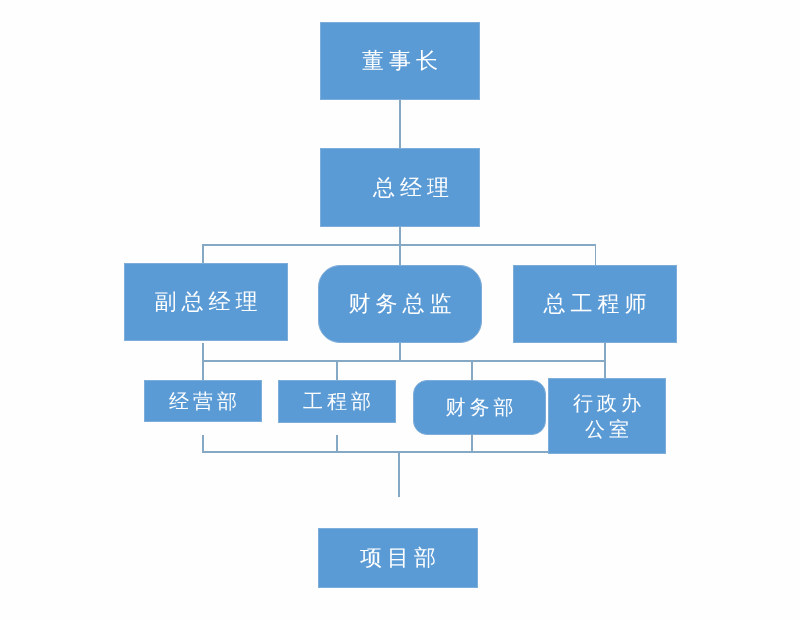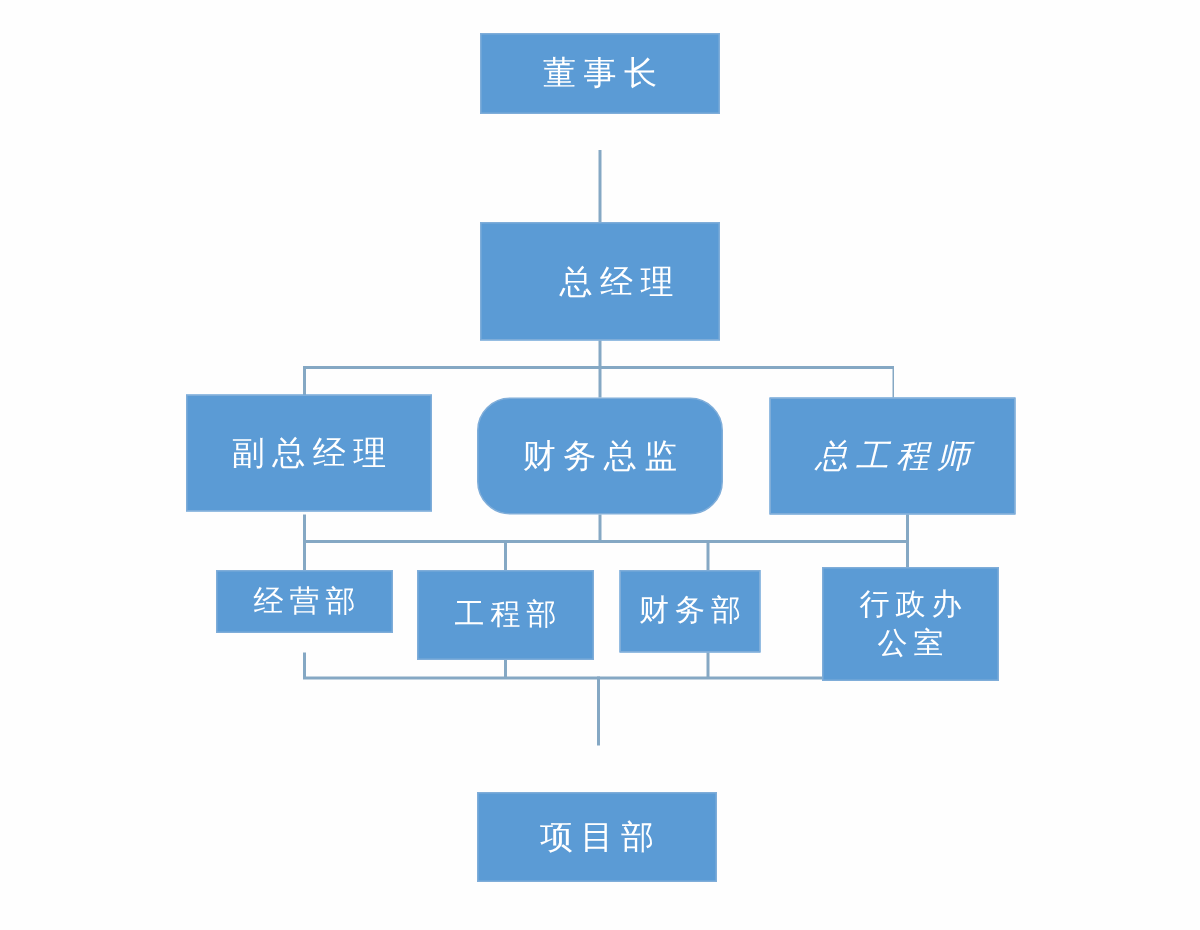--- a/index.html
+++ b/index.html
@@ -62,45 +62,45 @@
   <div class="line v" style="left:471px; top:360px; height:20px;"></div>
   <div class="line v" style="left:604px; top:360px; height:18px;"></div>
 
   <div class="line v" style="left:202px; top:435px; height:17px;"></div>
   <div class="line v" style="left:336px; top:435px; height:17px;"></div>
   <div class="line v" style="left:471px; top:435px; height:17px;"></div>
   <div class="line v" style="left:604px; top:435px; height:17px;"></div>
   <div class="line h" style="left:202px; top:451px; width:403.5px;"></div>
   <div class="line v" style="left:398px; top:451px; height:46px;"></div>
 
-  <div class="node big" style="left:320px; top:22px; width:160px; height:54px;">
+  <div class="node big" style="left:320px; top:22px; width:160px; height:78px;">
     <span class="lbl">董事长</span>
   </div>
 
   <div class="node big" style="left:320px; top:148px; width:160px; height:79px;padding-left:22px;">
     <span class="lbl">总经理</span>
   </div>
 
   <div class="node big" style="left:124px; top:263px; width:164px; height:78px;">
     <span class="lbl">副总经理</span>
   </div>
   <div class="node big" style="left:318px; top:265px; width:164px; height:78px;border-radius:22px;">
     <span class="lbl">财务总监</span>
   </div>
-  <div class="node big" style="left:513px; top:265px; width:164px; height:78px;font-style:italic;">
+  <div class="node big" style="left:513px; top:265px; width:164px; height:78px;">
     <span class="lbl">总工程师</span>
   </div>
 
   <div class="node small" style="left:144px; top:380px; width:118px; height:42px;">
     <span class="lbl">经营部</span>
   </div>
-  <div class="node small" style="left:278px; top:380px; width:118px; height:60px;">
+  <div class="node small" style="left:278px; top:380px; width:118px; height:43px;">
     <span class="lbl">工程部</span>
   </div>
-  <div class="node small" style="left:413px; top:380px; width:94px; height:55px;">
+  <div class="node small" style="left:413px; top:380px; width:133px; height:55px;border-radius:14px;">
     <span class="lbl">财务部</span>
   </div>
   <div class="node small" style="left:548px; top:378px; width:118px; height:76px;">
     <span class="lbl">行政办
 公室</span>
   </div>
 
   <div class="node big" style="left:318px; top:497px; width:160px; height:60px;margin-top:31px;">
     <span class="lbl">项目部</span>
   </div>

